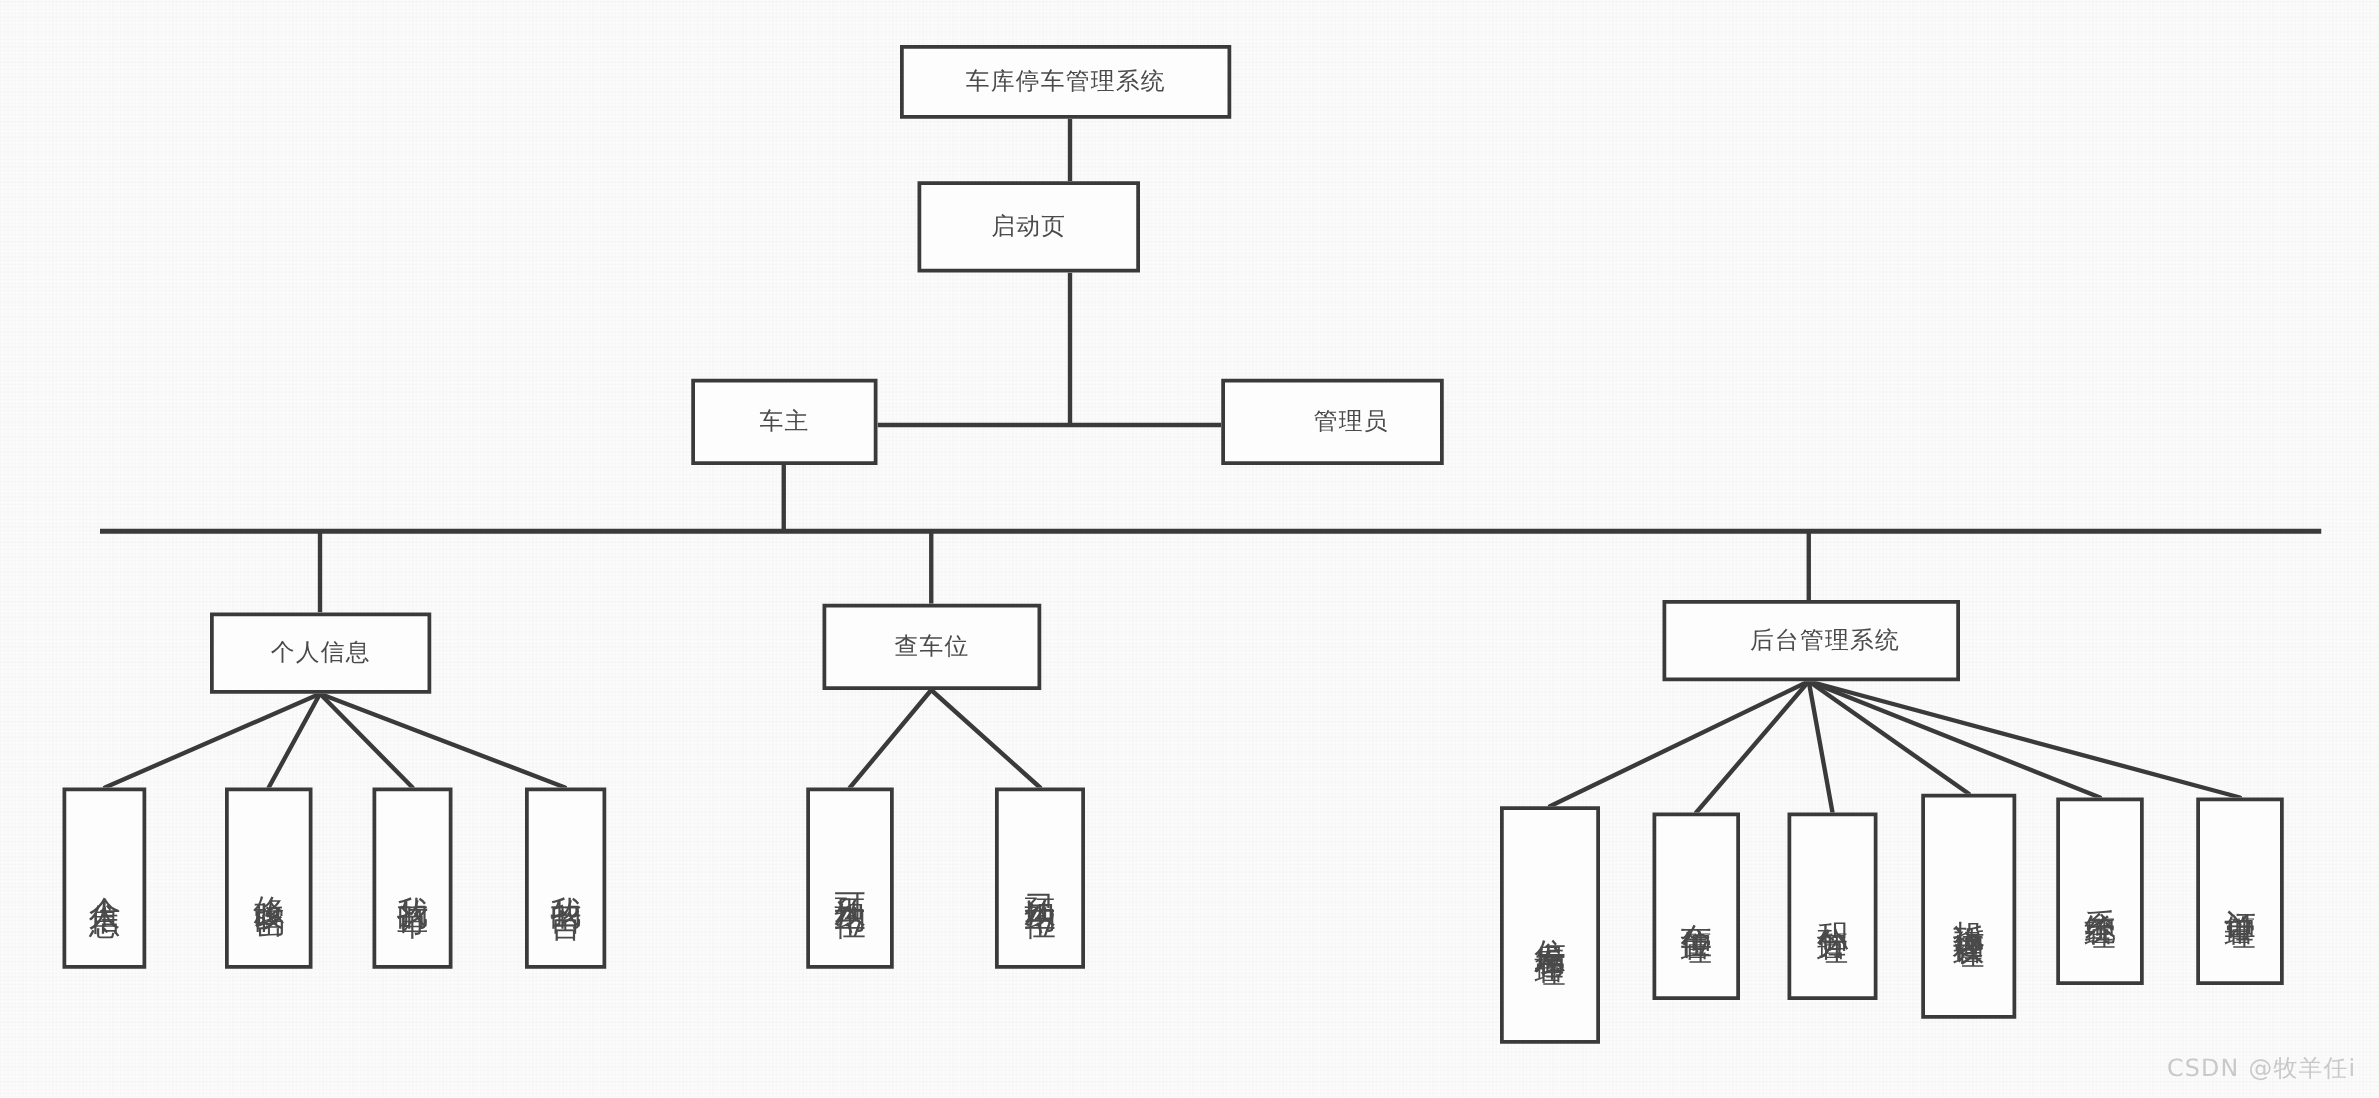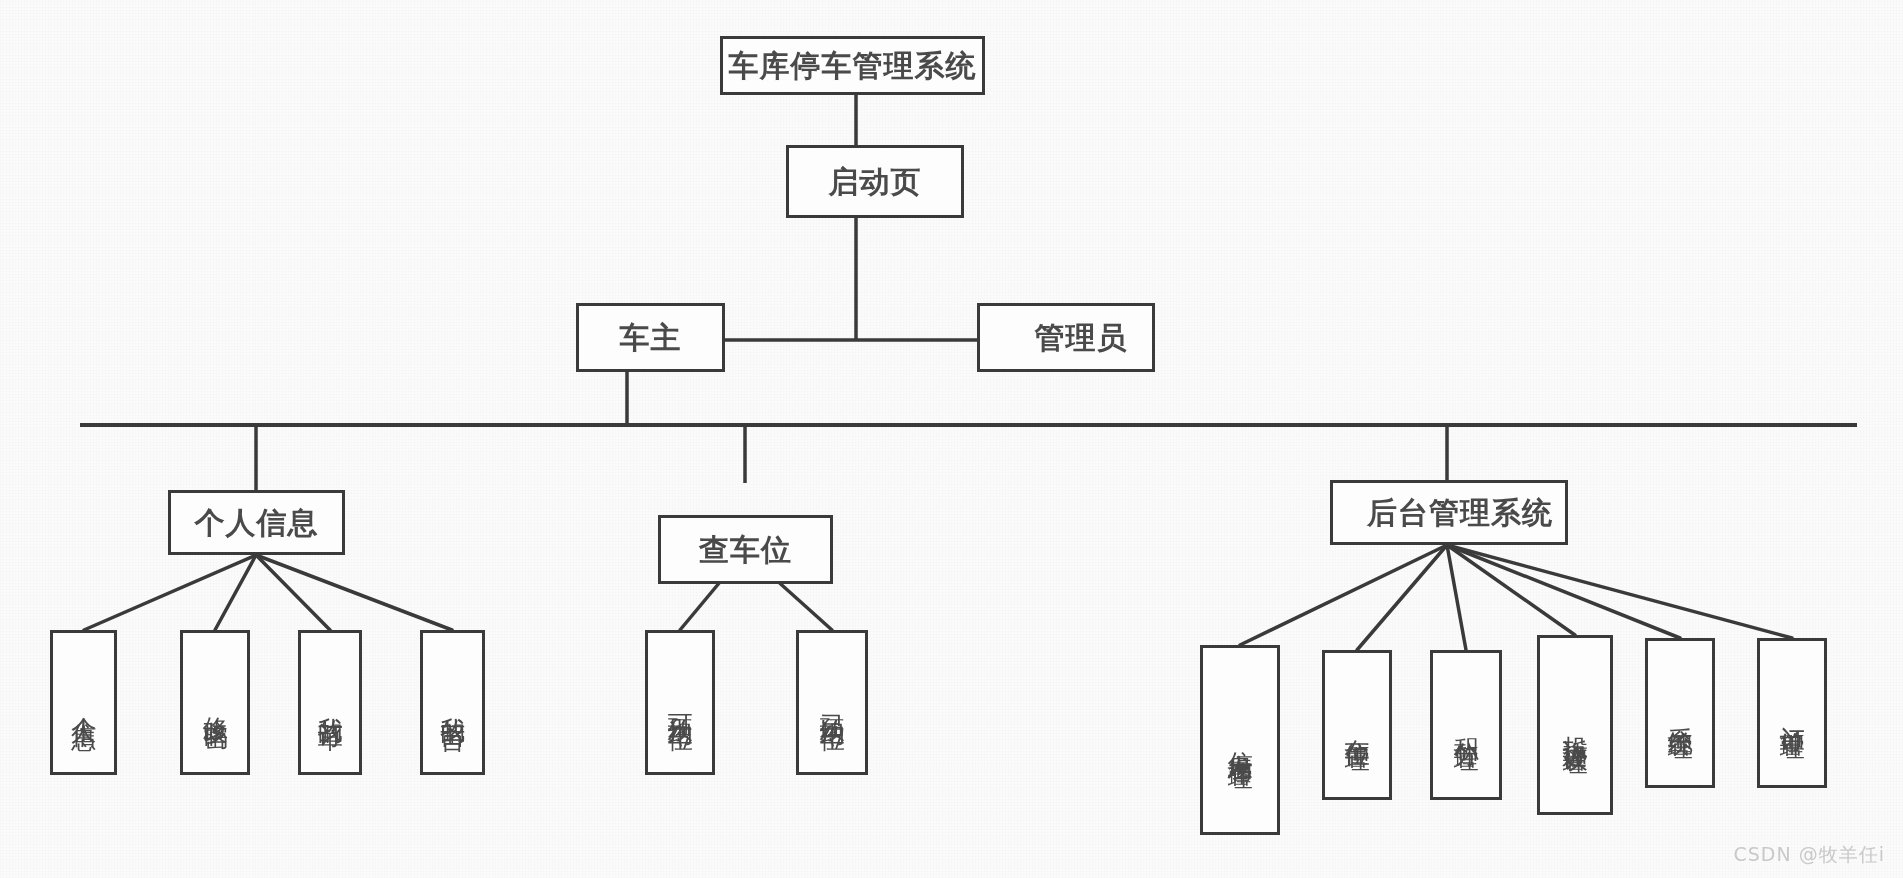--- a/index.html
+++ b/index.html
@@ -36,23 +36,22 @@
     background: #fdfdfd;
     border: 3px solid #3a3a3a;
     display: flex;
     align-items: center;
     justify-content: center;
     color: #4a4a4a;
     text-align: center;
     letter-spacing: 1px;
   }
   .node.horiz {
-    font-size: 30px;
+    font-size: 19px;
     line-height: 1.2;
-    font-weight: bold;
   }
   .node.vert {
     writing-mode: vertical-rl;
     text-orientation: upright;
     font-size: 25px;
     line-height: 1.25;
     letter-spacing: 3px;
     padding: 6px 0;
   }
   .watermark {
@@ -107,35 +106,35 @@
       <line x1="1447" y1="545" x2="1575" y2="635"></line>
       <line x1="1447" y1="545" x2="1680" y2="638"></line>
       <line x1="1447" y1="545" x2="1792" y2="638"></line>
     </g>
   </svg>
 
   <div class="node horiz" style="left:720px; top:36px; width:265px; height:59px;">
     <span>车库停车管理系统</span>
   </div>
 
-  <div class="node horiz" style="left:786px; top:145px; width:178px; height:73px;text-align:right;">
+  <div class="node horiz" style="left:734px; top:145px; width:178px; height:73px;text-align:right;">
     <span>启动页</span>
   </div>
 
-  <div class="node horiz" style="left:553px; top:303px; width:149px; height:69px;margin-left:23px;">
+  <div class="node horiz" style="left:553px; top:303px; width:149px; height:69px;">
     <span>车主</span>
   </div>
   <div class="node horiz" style="left:977px; top:303px; width:178px; height:69px;padding-left:30px;">
     <span>管理员</span>
   </div>
 
   <div class="node horiz" style="left:168px; top:490px; width:177px; height:65px;">
     <span>个人信息</span>
   </div>
-  <div class="node horiz" style="left:658px; top:483px; width:175px; height:69px;margin-top:32px;">
+  <div class="node horiz" style="left:658px; top:483px; width:175px; height:69px;">
     <span>查车位</span>
   </div>
   <div class="node horiz" style="left:1330px; top:480px; width:238px; height:65px;padding-left:22px;">
     <span>后台管理系统</span>
   </div>
 
   <div class="node vert" style="left:50px; top:630px; width:67px; height:145px;">
     <span>个人信息</span>
   </div>
   <div class="node vert" style="left:180px; top:630px; width:70px; height:145px;">

